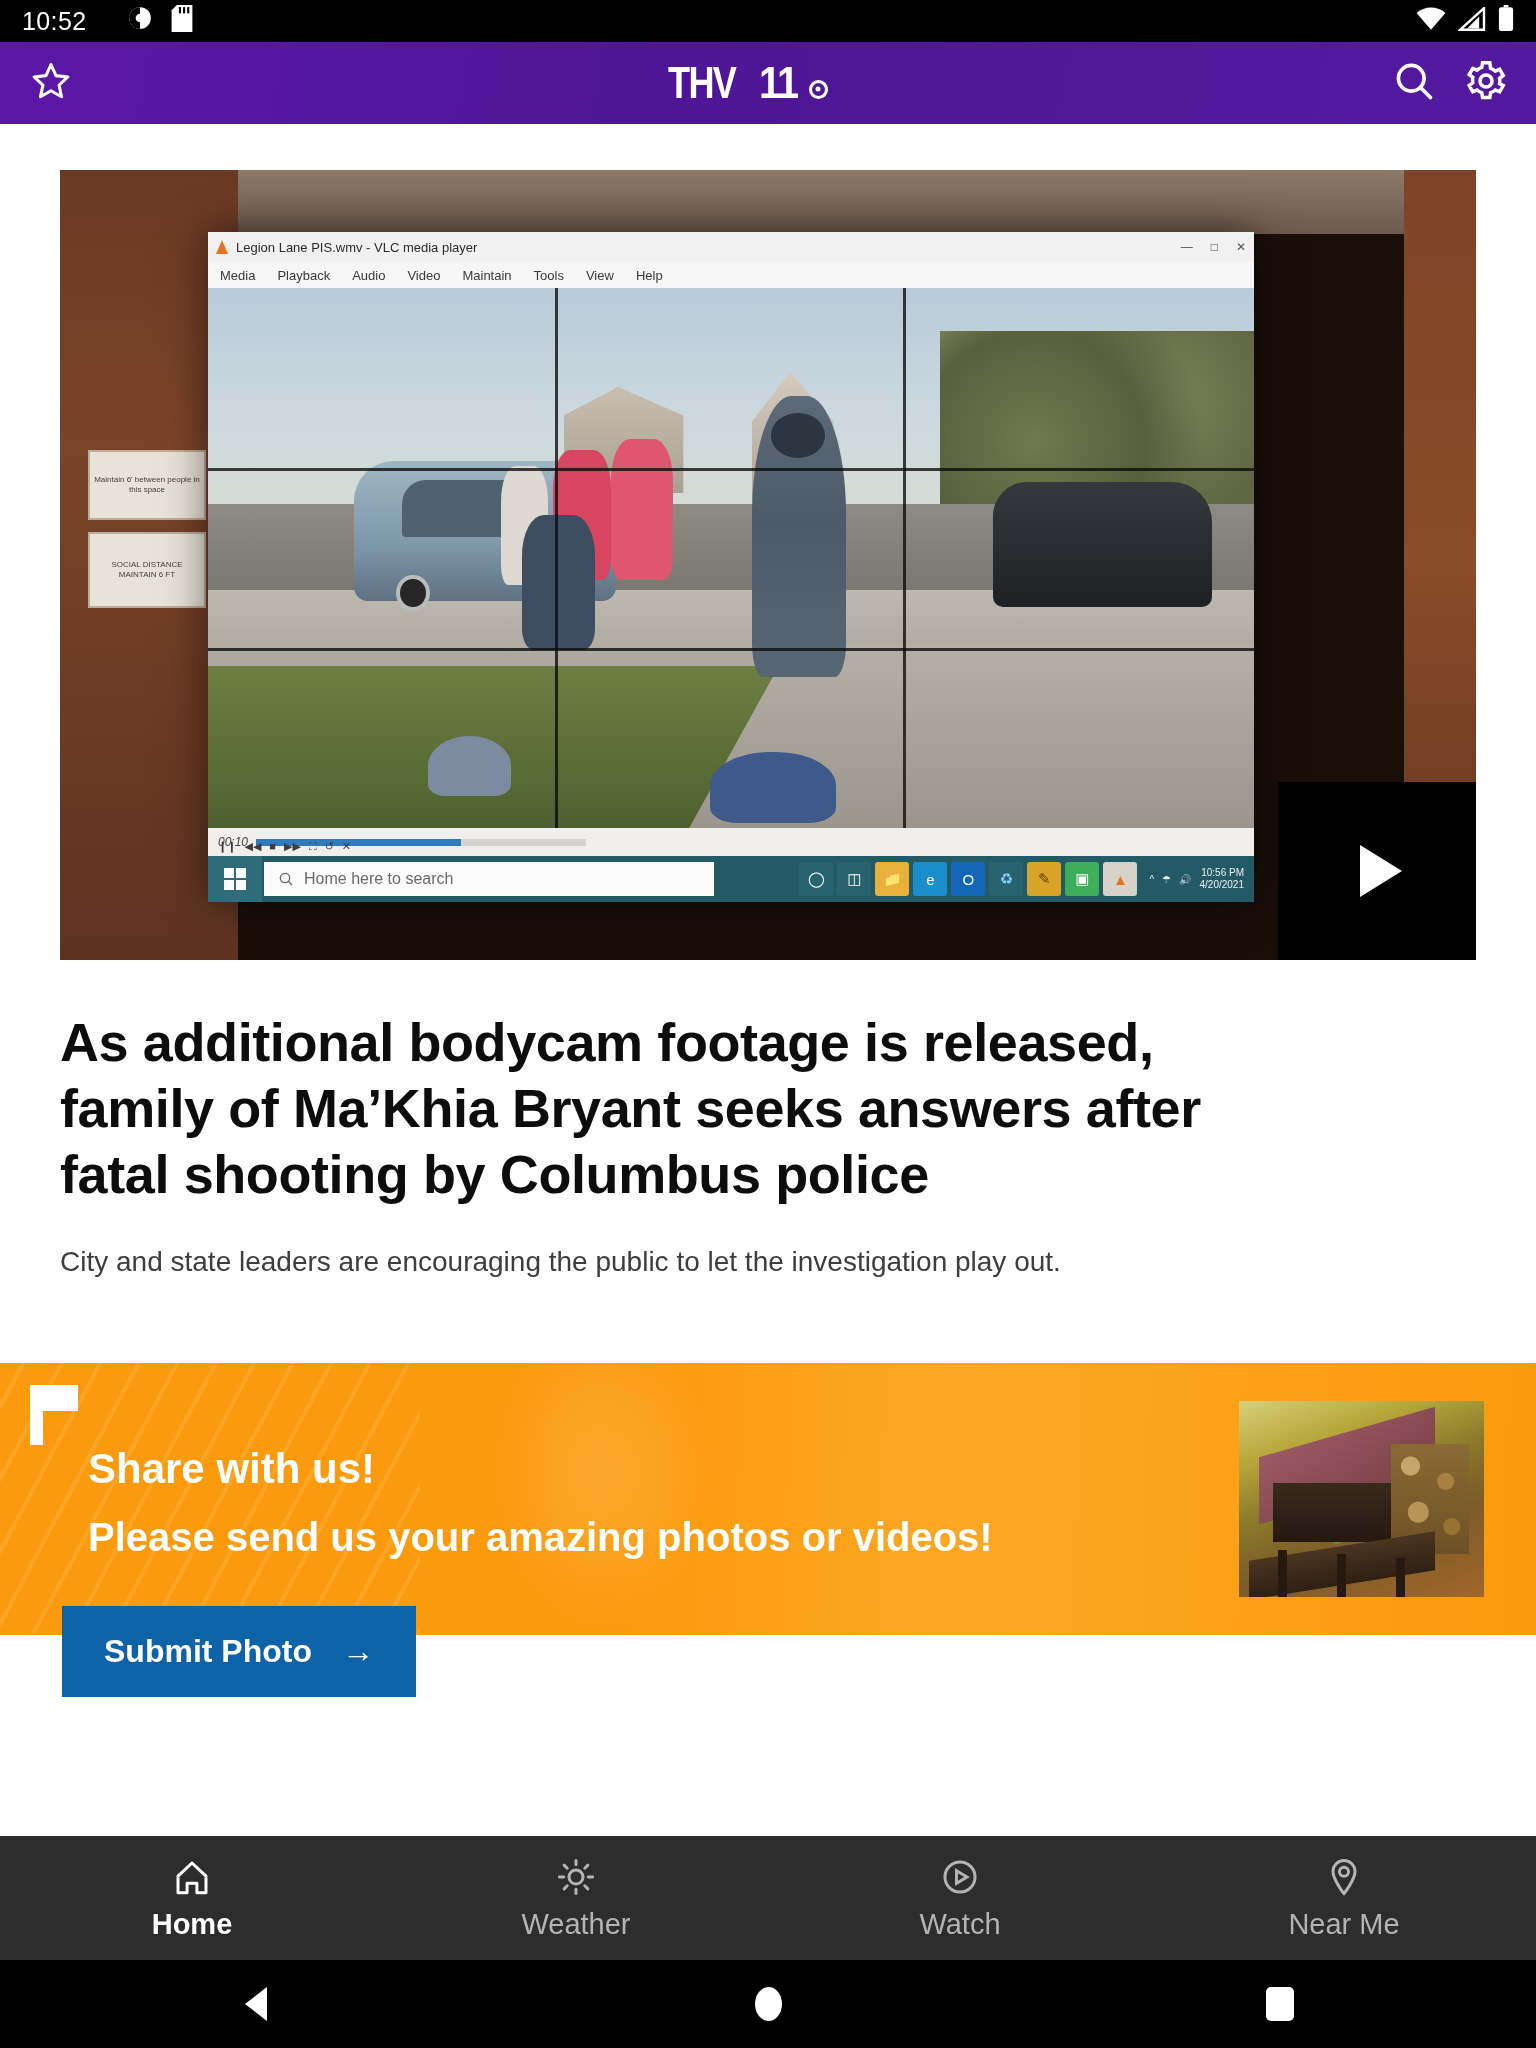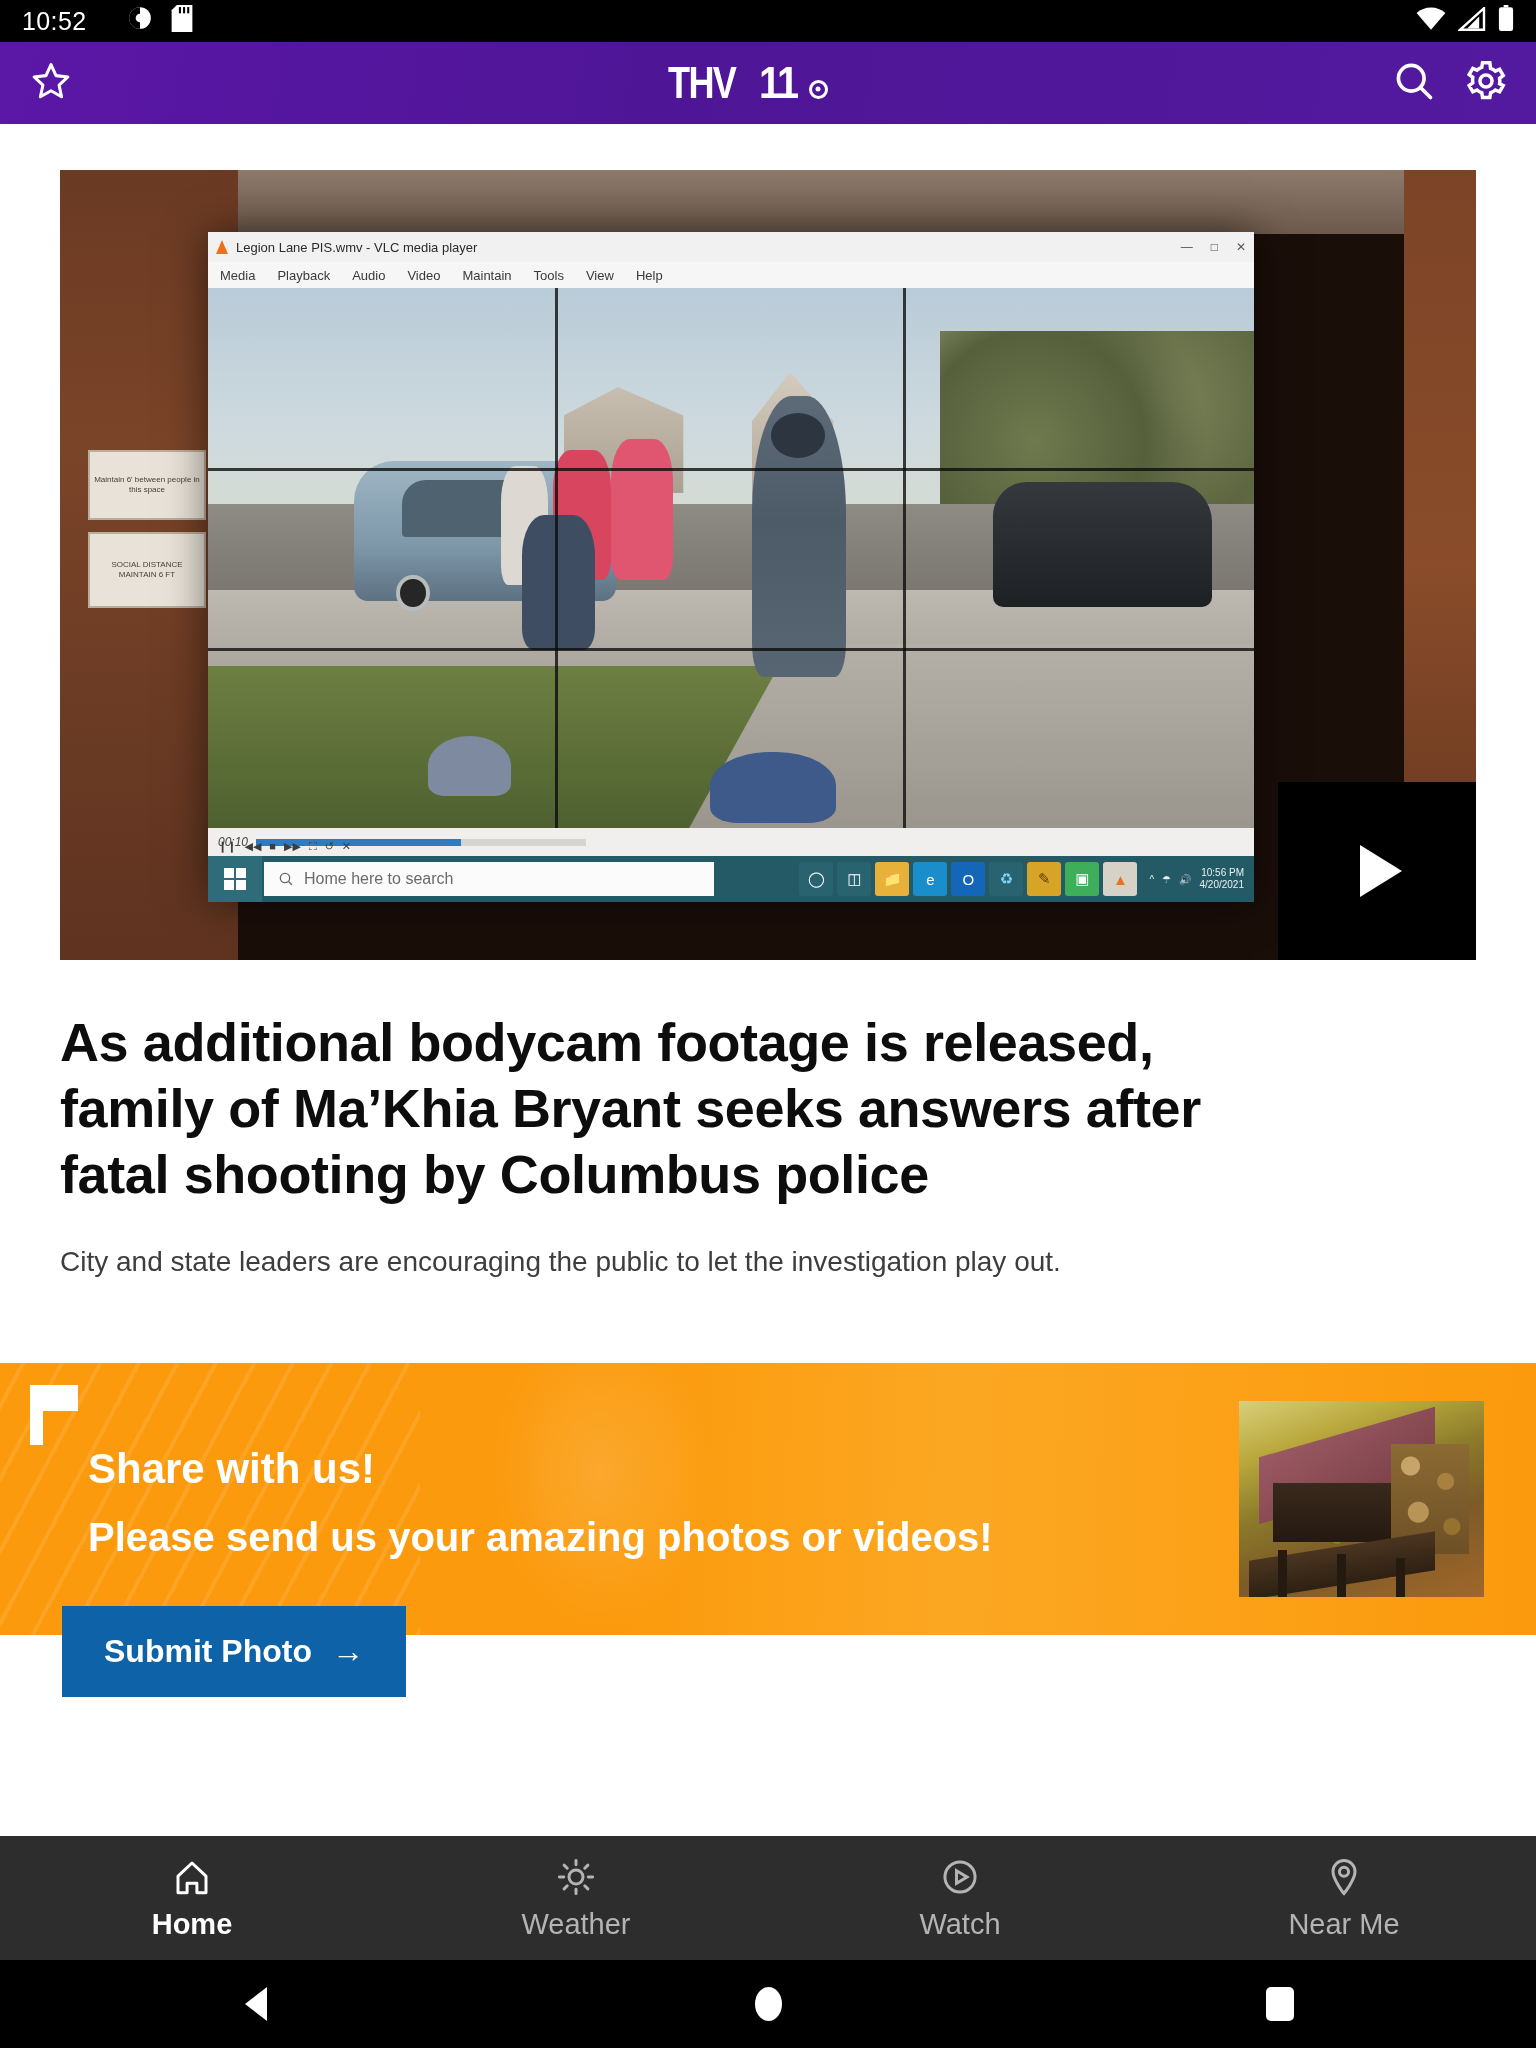--- a/index.html
+++ b/index.html
@@ -240,21 +240,21 @@
   .cabin-deck { position:absolute; left:4%; bottom:6%; width:76%; height:20%;
     background:linear-gradient(180deg,#4b3520,#2d2013); transform:skewY(-9deg); }
   .post { position:absolute; bottom:0; width:9px; background:#241a10; }
   .post.p1 { left:16%; height:24%; } .post.p2 { left:40%; height:22%; }
   .post.p3 { left:64%; height:20%; }
 
   .submit-btn {
     position:absolute; left:62px; top:243px; z-index:6;
     background:#0d62a8; color:#fff;
     font-size:32px; font-weight:700;
-    padding:27px 42px; display:inline-flex; align-items:center; gap:20px;
+    padding:27px 42px; display:inline-flex; align-items:center; gap:30px;
     cursor:pointer;
     font-family:"Liberation Sans", sans-serif;
   }
   .arrow-r { font-size:32px; line-height:1; }
 
   
   .bottomnav {
     position:absolute; left:0; bottom:88px; width:100%; height:124px;
     background:#2d2d2d; display:flex; align-items:center;
   }

